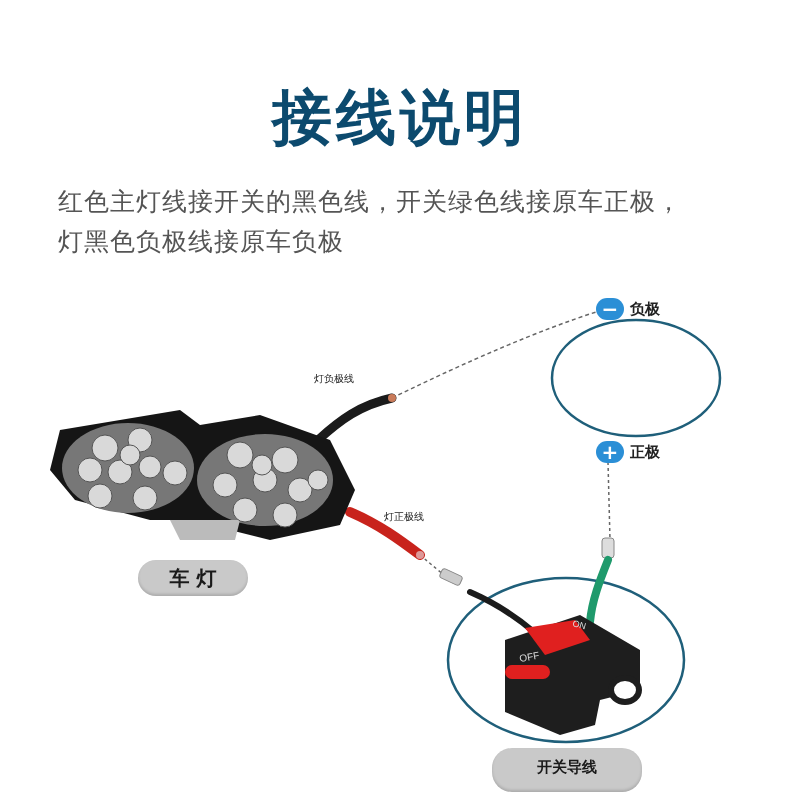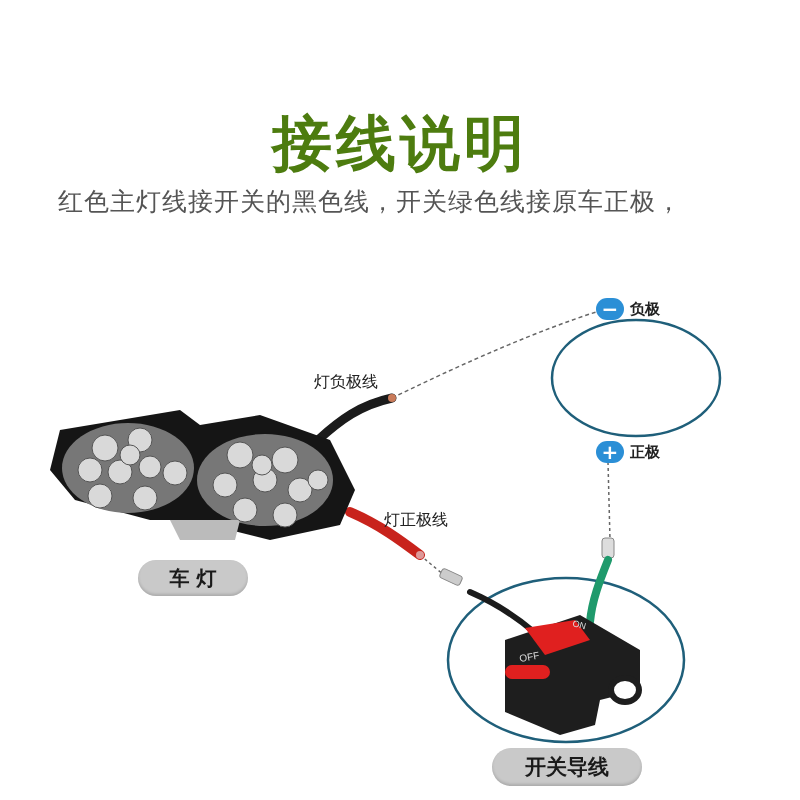--- a/index.html
+++ b/index.html
@@ -1,49 +1,50 @@
 <!DOCTYPE html>
 <html><head>
 <meta charset="utf-8">
 <style>
   html, body { margin: 0; padding: 0; }
   body {
     width: 800px; height: 800px; background: #ffffff; position: relative; overflow: hidden;
     font-family: "DejaVu Sans", "Liberation Sans", sans-serif; color: #333;
   }
   .title {
-    position: absolute; left: 0; width: 800px; top: 104px; text-align: center;
-    font-size: 60px; font-weight: bold; color: #4d7c0f; letter-spacing: 4px; font-family: Liberation Mono, monospace;
+    position: absolute; left: 0; width: 800px; top: 78px; text-align: center;
+    font-size: 60px; font-weight: bold; color: #0c4a6e; letter-spacing: 4px; font-family: Liberation Mono, monospace;
   }
   .desc {
     position: absolute; left: 58px; top: 182px; width: 710px;
     font-size: 25px; line-height: 40px; color: #555; letter-spacing: 1px;
   }
   svg.diagram { position: absolute; left: 0; top: 0; }
-  .lbl { position: absolute; font-size: 16px; color: #222; }
+  .lbl { position: absolute; font-size: 10px; color: #222; }
   .pole { position: absolute; display: flex; align-items: center; gap: 6px; font-weight: bold; font-size: 15px; color: #222; }
   .pole .badge {
     width: 28px; height: 22px; border-radius: 11px; background: #2b8fd6; color: #fff;
     display: flex; align-items: center; justify-content: center; font-size: 20px; font-weight: bold; line-height: 1;
   }
   .battery-text {
     position: absolute; left: 578px; top: 342px; width: 120px; text-align: center;
     font-size: 28px; line-height: 36px; color: #1a1a1a;
   }
   .pill {
     position: absolute; background: #c9c9c9; border-radius: 20px; text-align: center;
     font-weight: bold; color: #1a1a1a; box-shadow: inset 0 -2px 3px rgba(0,0,0,0.15);
   }
 </style>
 </head>
 <body>
 
 <div class="title">接线说明</div>
 <div class="desc">
   <div>红色主灯线接开关的黑色线，开关绿色线接原车正极，</div>
+  <div>灯黑色负极线接原车负极</div>
 </div>
 
 <svg class="diagram" width="800" height="800">
 
   <path d="M392,398 C470,360 540,330 596,312" fill="none" stroke="#666" stroke-width="1.5" stroke-dasharray="4,3"></path>
 
   <path d="M608,462 L610,540" fill="none" stroke="#666" stroke-width="1.5" stroke-dasharray="3,3"></path>
 
   <path d="M420,555 C432,565 440,572 448,578" fill="none" stroke="#666" stroke-width="1.5" stroke-dasharray="3,3"></path>
 
@@ -110,13 +111,13 @@
 </div>
 <div class="pole" style="left:596px; top:441px;">
   <span class="badge">+</span>
   <span>正极</span>
 </div>
 
 <div class="battery-text">
 </div>
 
 <div class="pill" style="left:138px; top:560px; width:110px; height:36px; line-height:36px; font-size:20px;">车 灯</div>
-<div class="pill" style="left:492px; top:748px; width:150px; height:38px; line-height:38px; font-size:21px;">开关导线</div>
+<div class="pill" style="left:492px; top:748px; width:150px; height:44px; line-height:38px; font-size:15px;">开关导线</div>
 
 </body></html>

